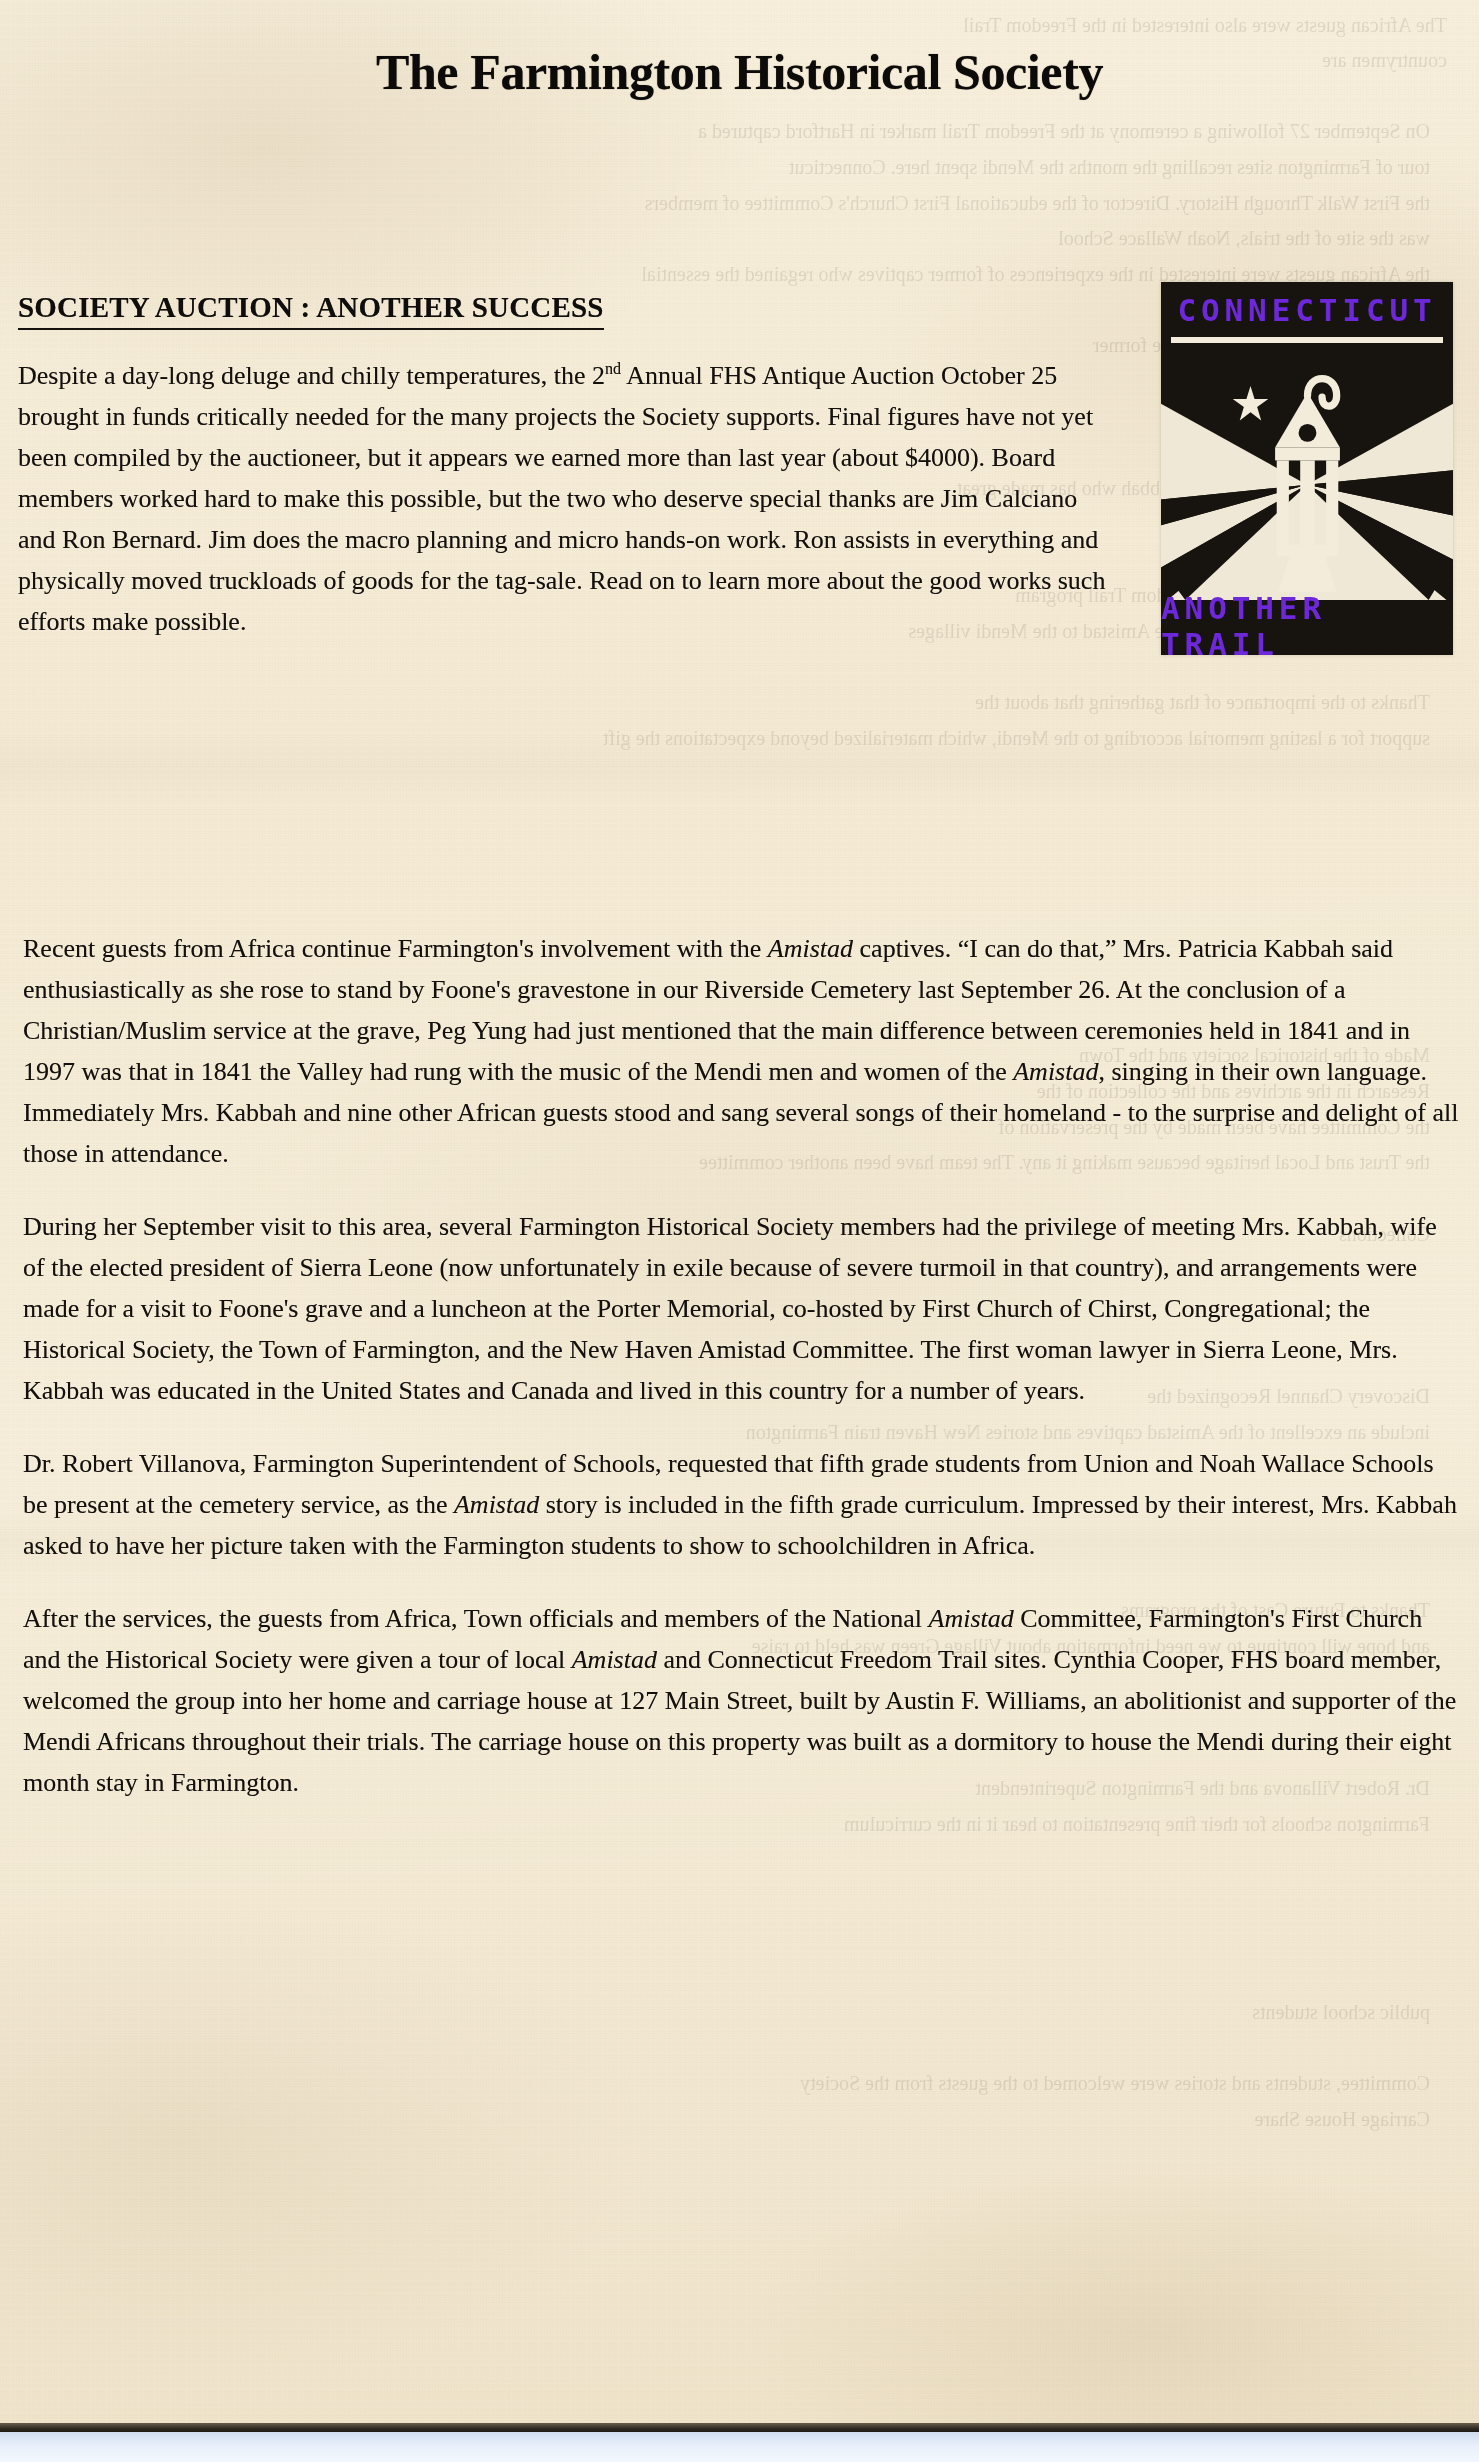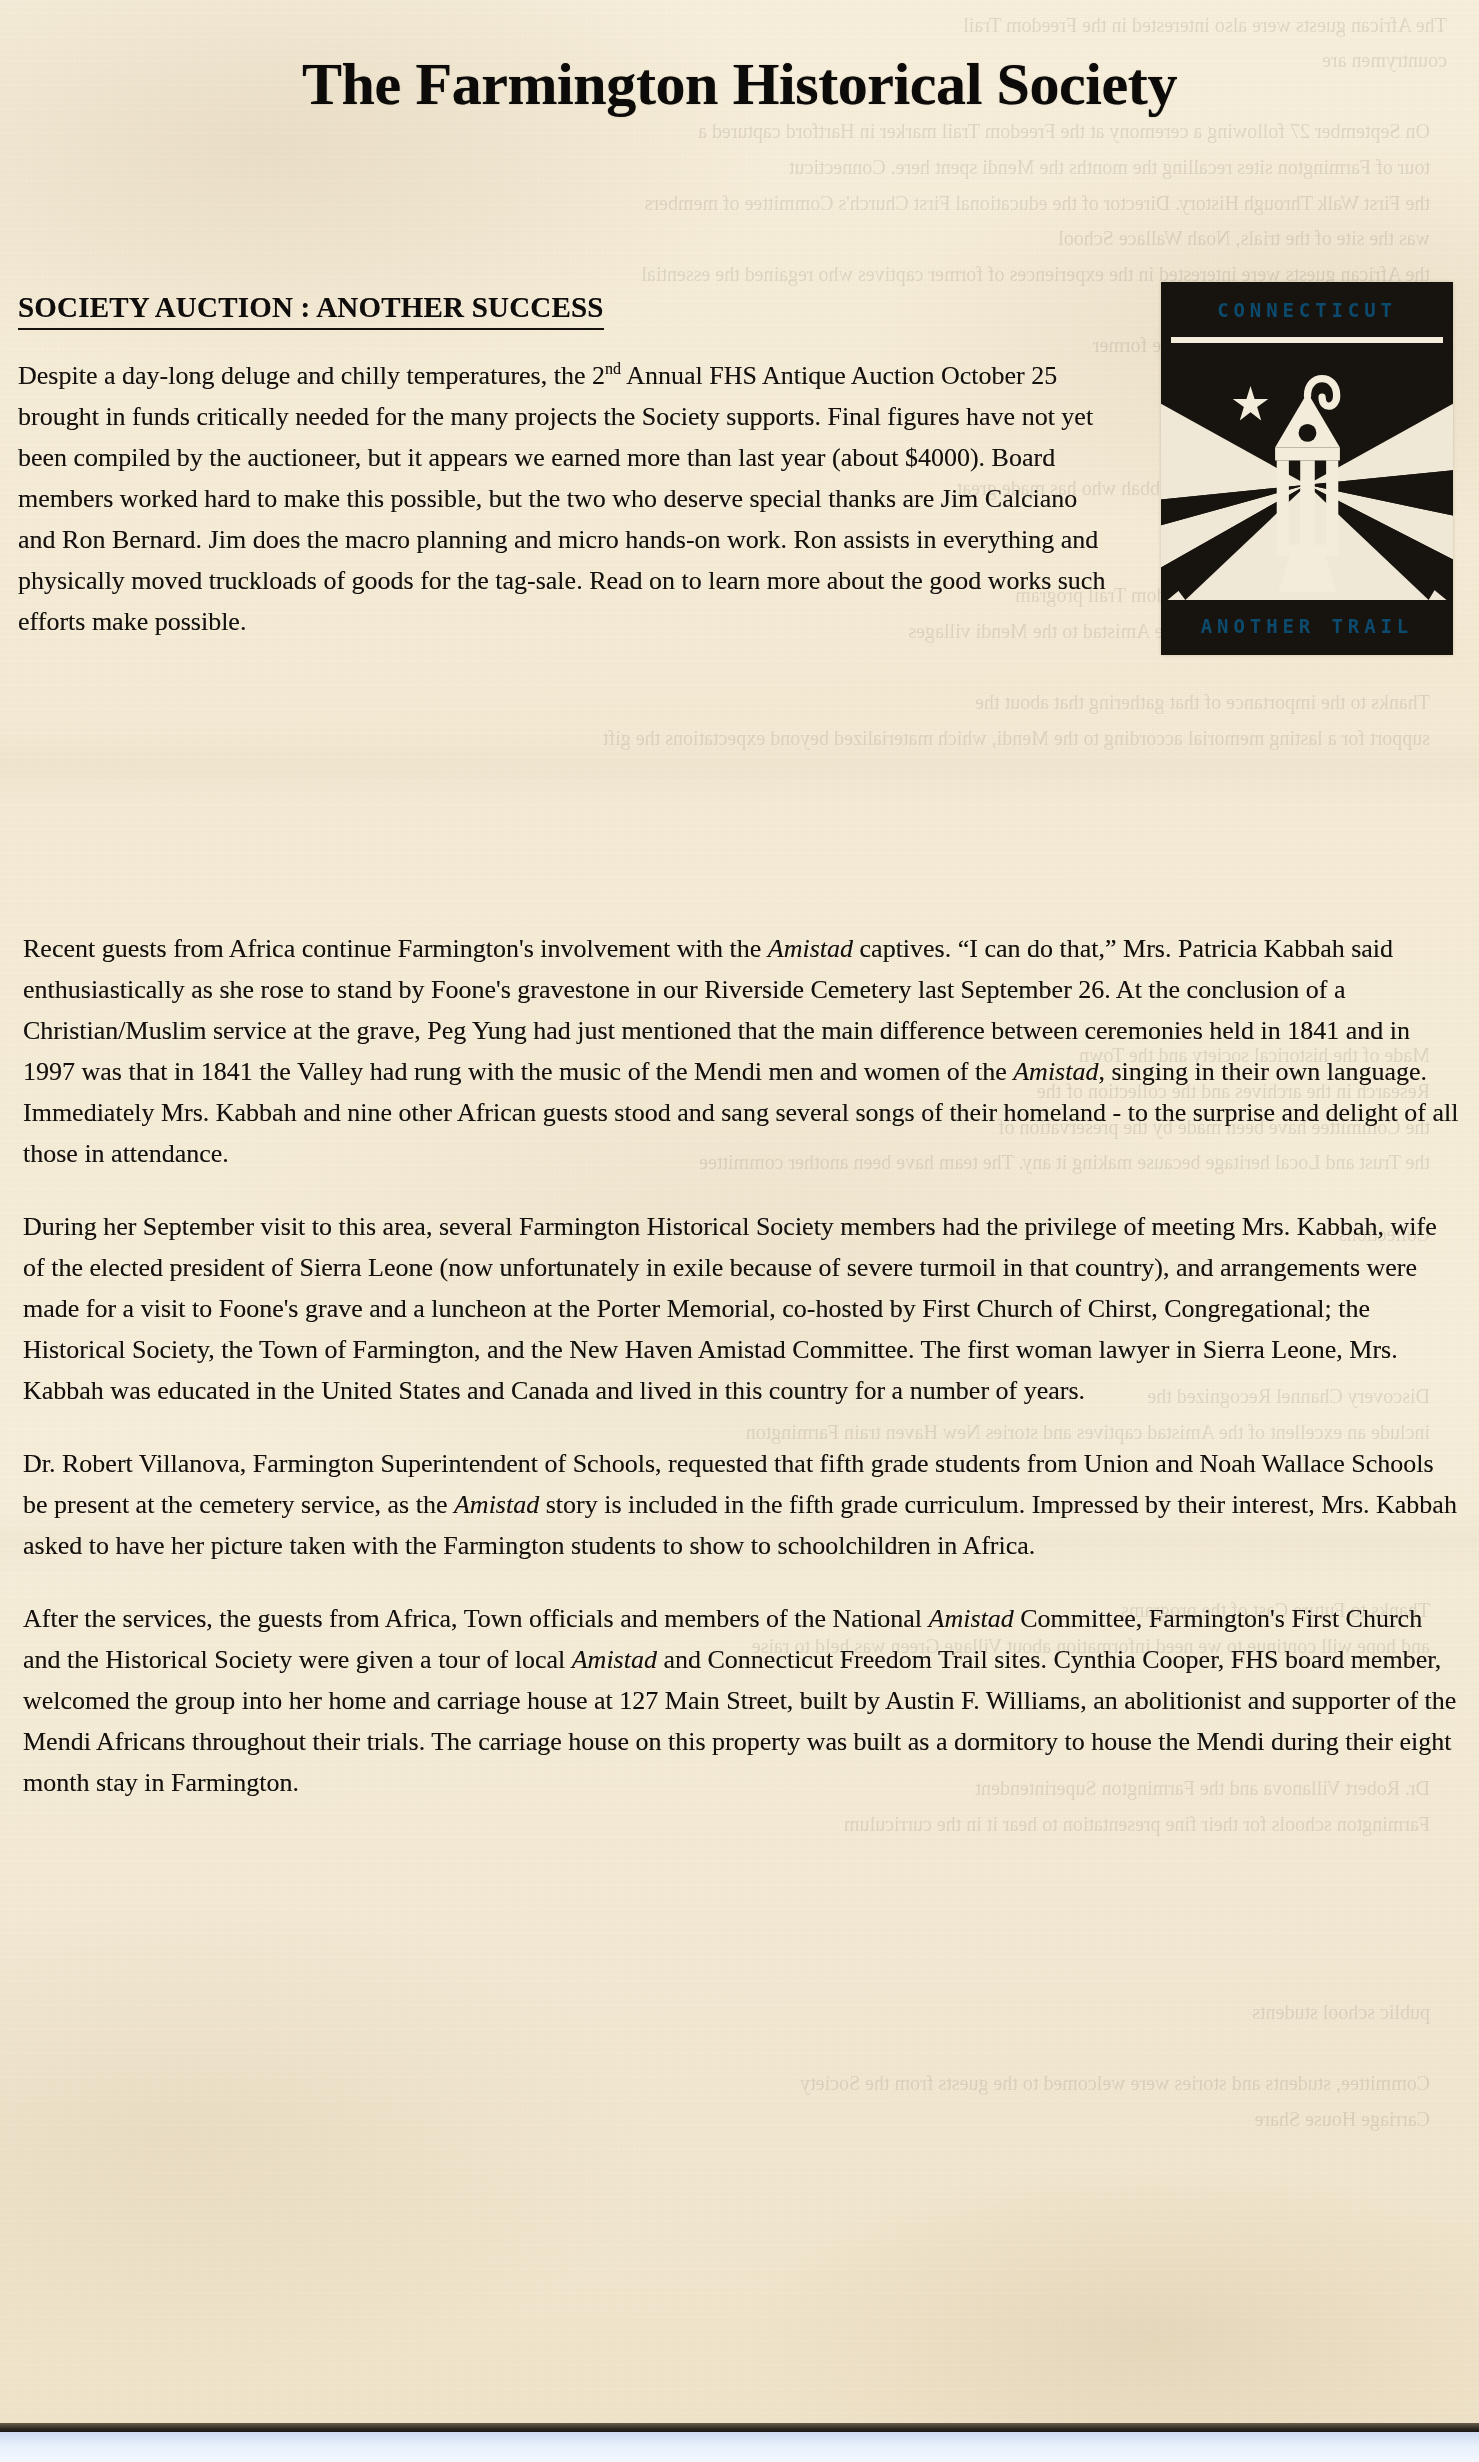--- a/index.html
+++ b/index.html
@@ -103,21 +103,21 @@
   }
 
   .masthead {
     position: absolute;
     left: 0;
     top: 9.7px;
     width: 1479px;
     text-align: center;
     font-family: "Liberation Serif", "DejaVu Serif", serif;
     font-weight: bold;
-    font-size: 60px;
+    font-size: 50px;
     letter-spacing: -0.4px;
     color: #0d0b09;
     text-shadow: 0 0 0.9px rgba(0,0,0,.55);
   }
 
   .tagline {
     position: absolute;
     left: 0;
     top: 156px;
     width: 1479px;
@@ -183,23 +183,23 @@
     position: absolute;
     inset: 0;
     background: #17140f;
   }
   .logo .band-top,
   .logo .band-bottom {
     position: absolute;
     left: 0;
     width: 100%;
     height: 49px;
-    color: #0c4a6e;
+    color: #6d28d9;
     font-family: "DejaVu Sans Mono", "Liberation Mono", monospace;
-    font-size: 19px;
+    font-size: 31px;
     letter-spacing: 4.9px;
     font-weight: bold;
     display: flex;
     align-items: center;
     justify-content: center;
     z-index: 6;
   }
   .logo .band-top { top: 3.2px; }
   .logo .band-bottom { bottom: 4.9px; }
   .logo .rule {

